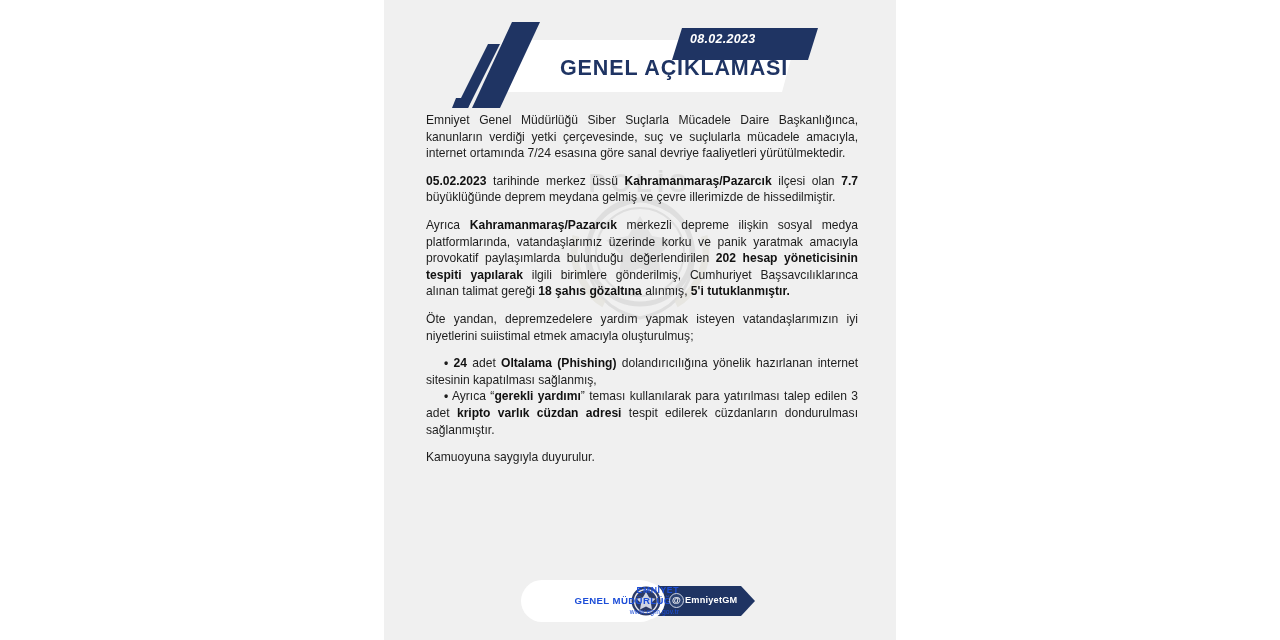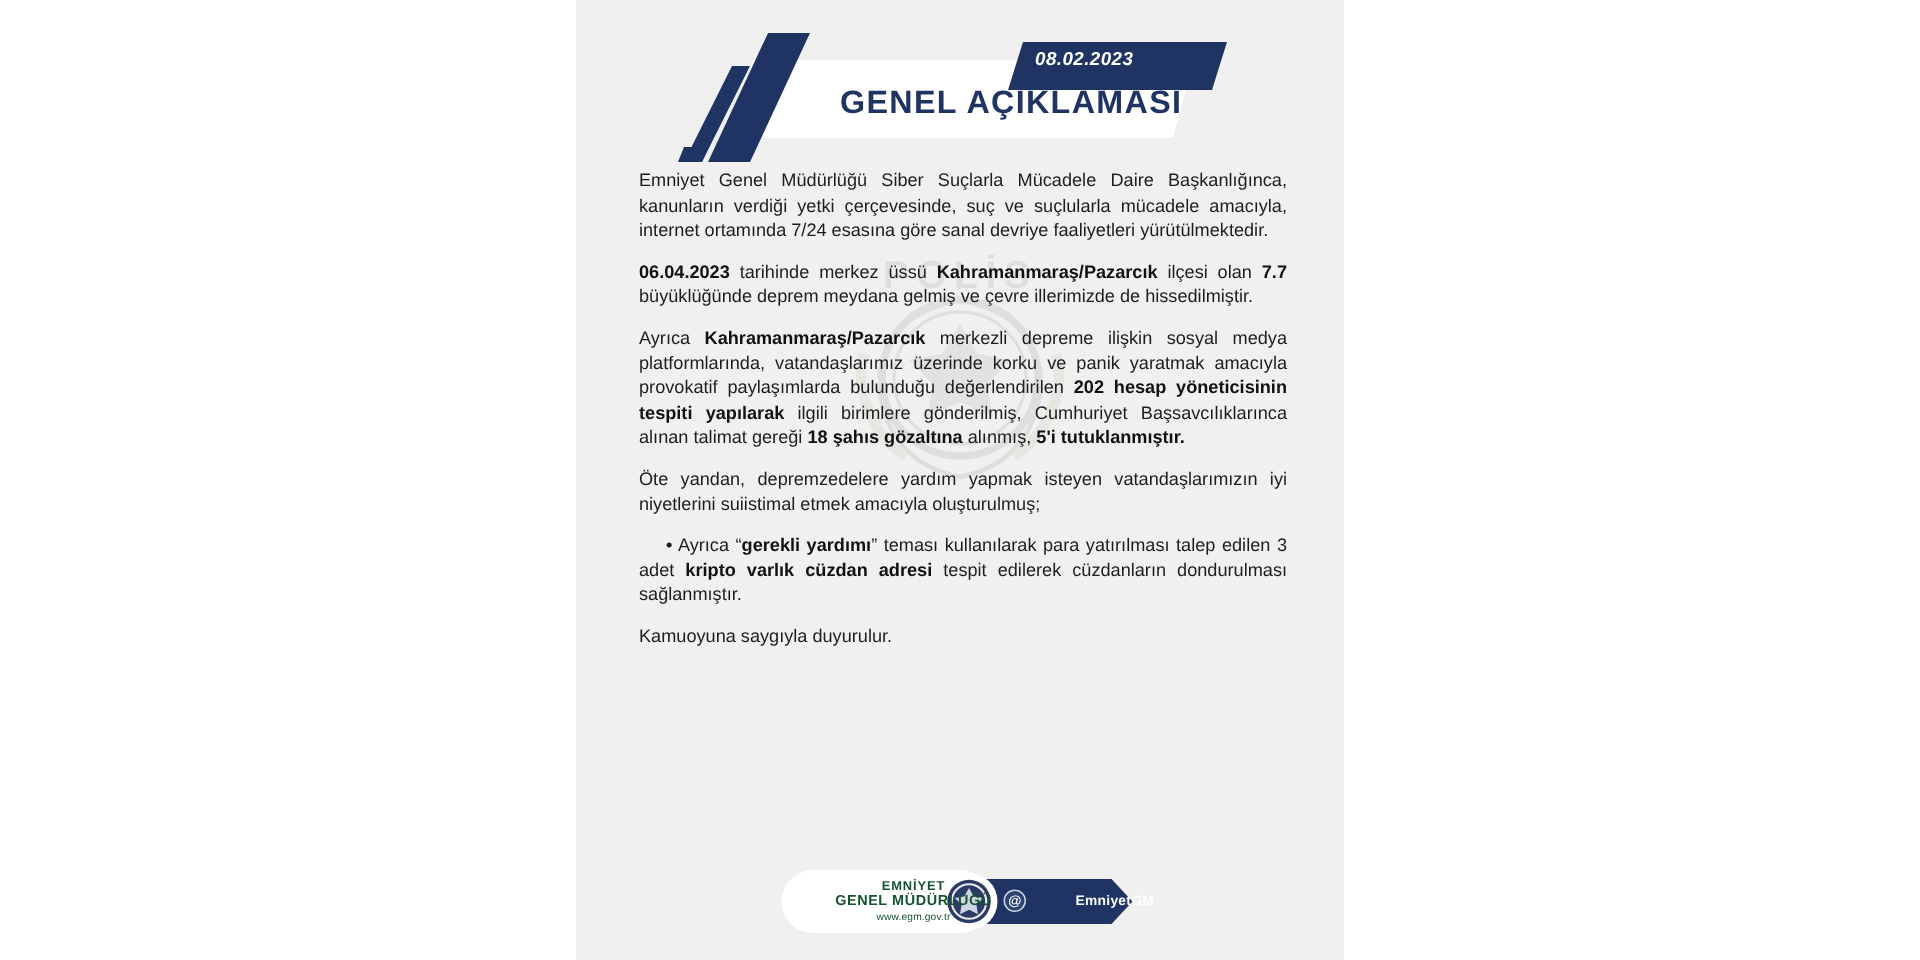--- a/index.html
+++ b/index.html
@@ -111,37 +111,36 @@
     top: 578px;
     width: 240px;
     height: 46px;
   }
   .footer svg { display: block; }
   .footer-pill-text {
     position: absolute;
     left: 20px;
     top: 7px;
     width: 140px;
-    text-align: center;
-    color: #14532d;
+    text-align: right;
+    color: #1d4ed8;
     line-height: 1.22;
   }
   .fp1 { font-size: 8.6px; font-weight: bold; letter-spacing: 0.6px; }
   .fp2 { font-size: 9.6px; font-weight: bold; letter-spacing: 0.4px; }
   .fp3 { font-size: 6.8px; font-weight: normal; letter-spacing: 0.1px; margin-top: 1px; }
   .footer-handle {
     position: absolute;
     left: 166px;
     top: 17px;
     font-size: 9.2px;
     font-weight: bold;
     color: #ffffff;
     white-space: nowrap;
     letter-spacing: 0.2px;
-    margin-left: 32px;
   }
   .at-icon {
     position: absolute;
     left: 150px;
     top: 15px;
     width: 13px;
     height: 13px;
     border-radius: 50%;
     background: #2c4373;
     border: 1.2px solid #cfd6e4;
@@ -185,25 +184,26 @@
 
         <polygon points="298,10 434,10 424,42 288,42" fill="#1f3463"></polygon>
       </svg>
       <div class="banner-title">GENEL AÇIKLAMASI</div>
       <div class="banner-date">08.02.2023</div>
     </div>
 
     <div class="content">
       <div id="paragraph-list">
           <p class="para">Emniyet Genel Müdürlüğü Siber Suçlarla Mücadele Daire Başkanlığınca, kanunların verdiği yetki çerçevesinde, suç ve suçlularla mücadele amacıyla, internet ortamında 7/24 esasına göre sanal devriye faaliyetleri yürütülmektedir.</p>
-          <p class="para"><b>06.04.2023</b> tarihinde merkez üssü <b>Kahramanmaraş/Pazarcık</b> ilçesi olan <b>7.7</b> büyüklüğünde deprem meydana gelmiş ve çevre illerimizde de hissedilmiştir.</p>
+          <p class="para"><b>05.02.2023</b> tarihinde merkez üssü <b>Kahramanmaraş/Pazarcık</b> ilçesi olan <b>7.7</b> büyüklüğünde deprem meydana gelmiş ve çevre illerimizde de hissedilmiştir.</p>
           <p class="para">Ayrıca <b>Kahramanmaraş/Pazarcık</b> merkezli depreme ilişkin sosyal medya platformlarında, vatandaşlarımız üzerinde korku ve panik yaratmak amacıyla provokatif paylaşımlarda bulunduğu değerlendirilen <b>202 hesap yöneticisinin tespiti yapılarak</b> ilgili birimlere gönderilmiş, Cumhuriyet Başsavcılıklarınca alınan talimat gereği <b>18 şahıs gözaltına</b> alınmış, <b>5'i tutuklanmıştır.</b></p>
           <p class="para">Öte yandan, depremzedelere yardım yapmak isteyen vatandaşlarımızın iyi niyetlerini suiistimal etmek amacıyla oluşturulmuş;</p>
         </div>
       <div class="bullets" id="bullet-list">
+          <p class="bullet"><span class="bdot">•</span> <b>24</b> adet <b>Oltalama (Phishing)</b> dolandırıcılığına yönelik hazırlanan internet sitesinin kapatılması sağlanmış,</p>
           <p class="bullet"><span class="bdot">•</span> Ayrıca “<b>gerekli yardımı</b>” teması kullanılarak para yatırılması talep edilen 3 adet <b>kripto varlık cüzdan adresi</b> tespit edilerek cüzdanların dondurulması sağlanmıştır.</p>
         </div>
       <p class="para" id="closing-para">Kamuoyuna saygıyla duyurulur.</p>
     </div>
 
     <div class="footer">
       <svg width="240" height="46" viewBox="0 0 240 46" aria-hidden="true">
 
         <polygon points="120,8 222,8 236,23 222,38 120,38" fill="#1f3463"></polygon>
 

